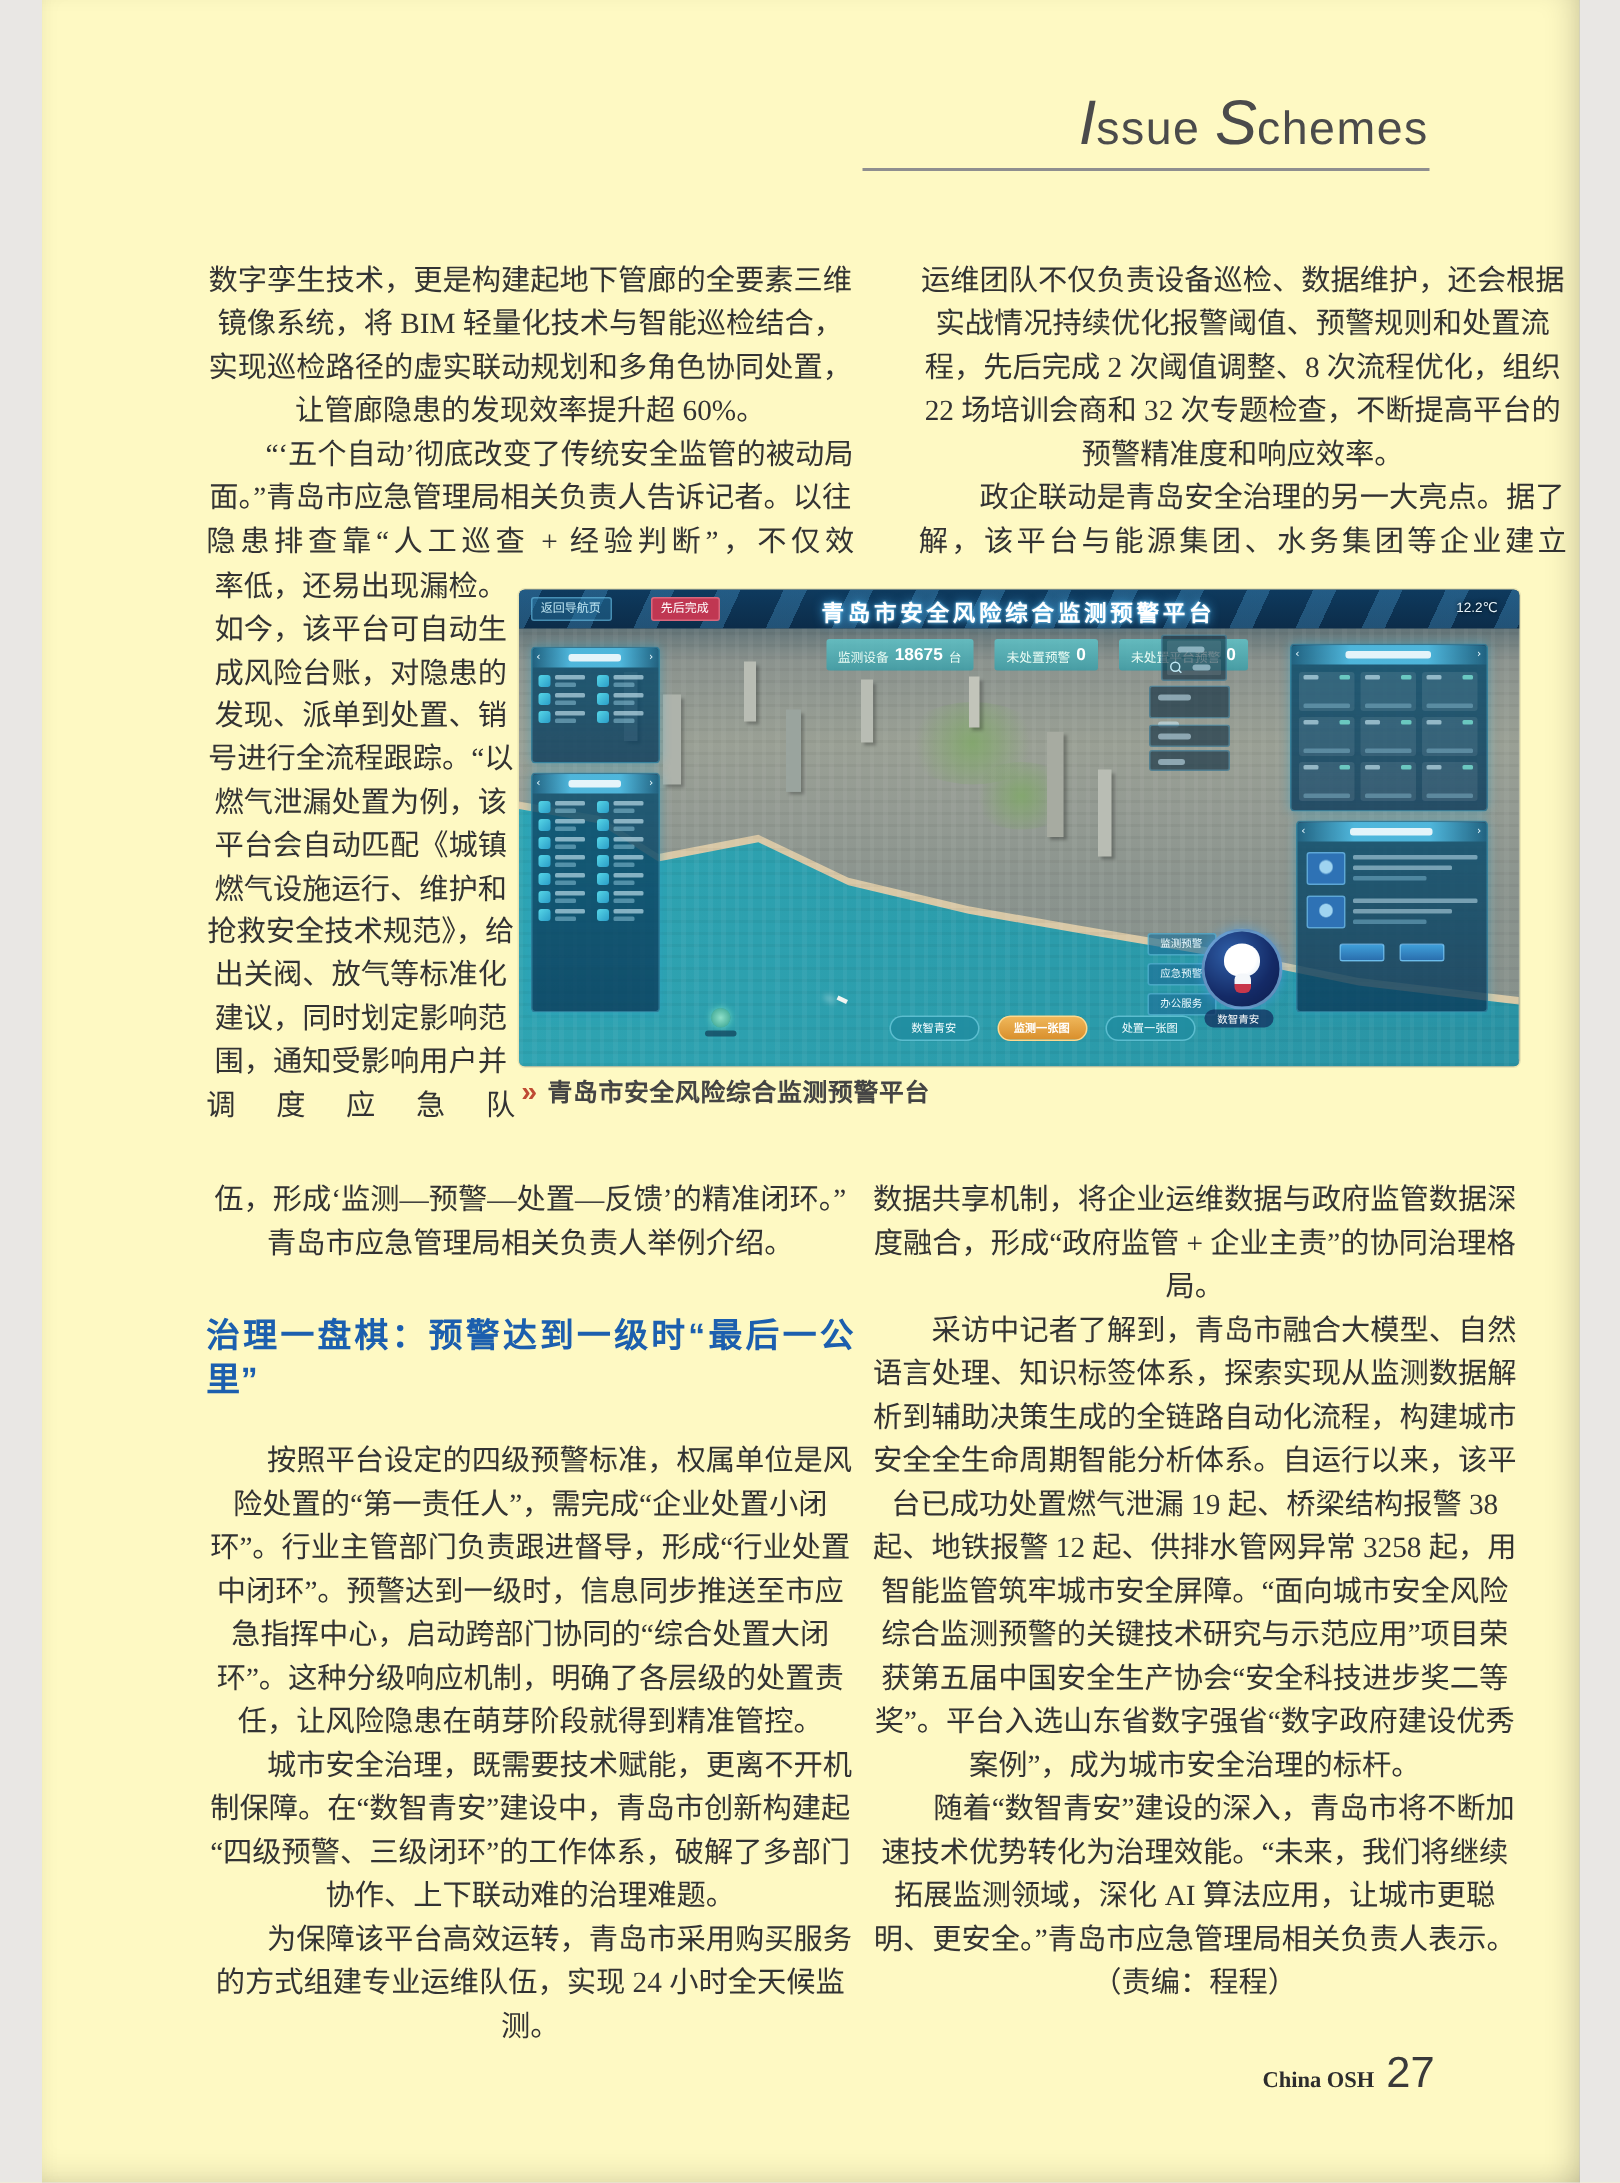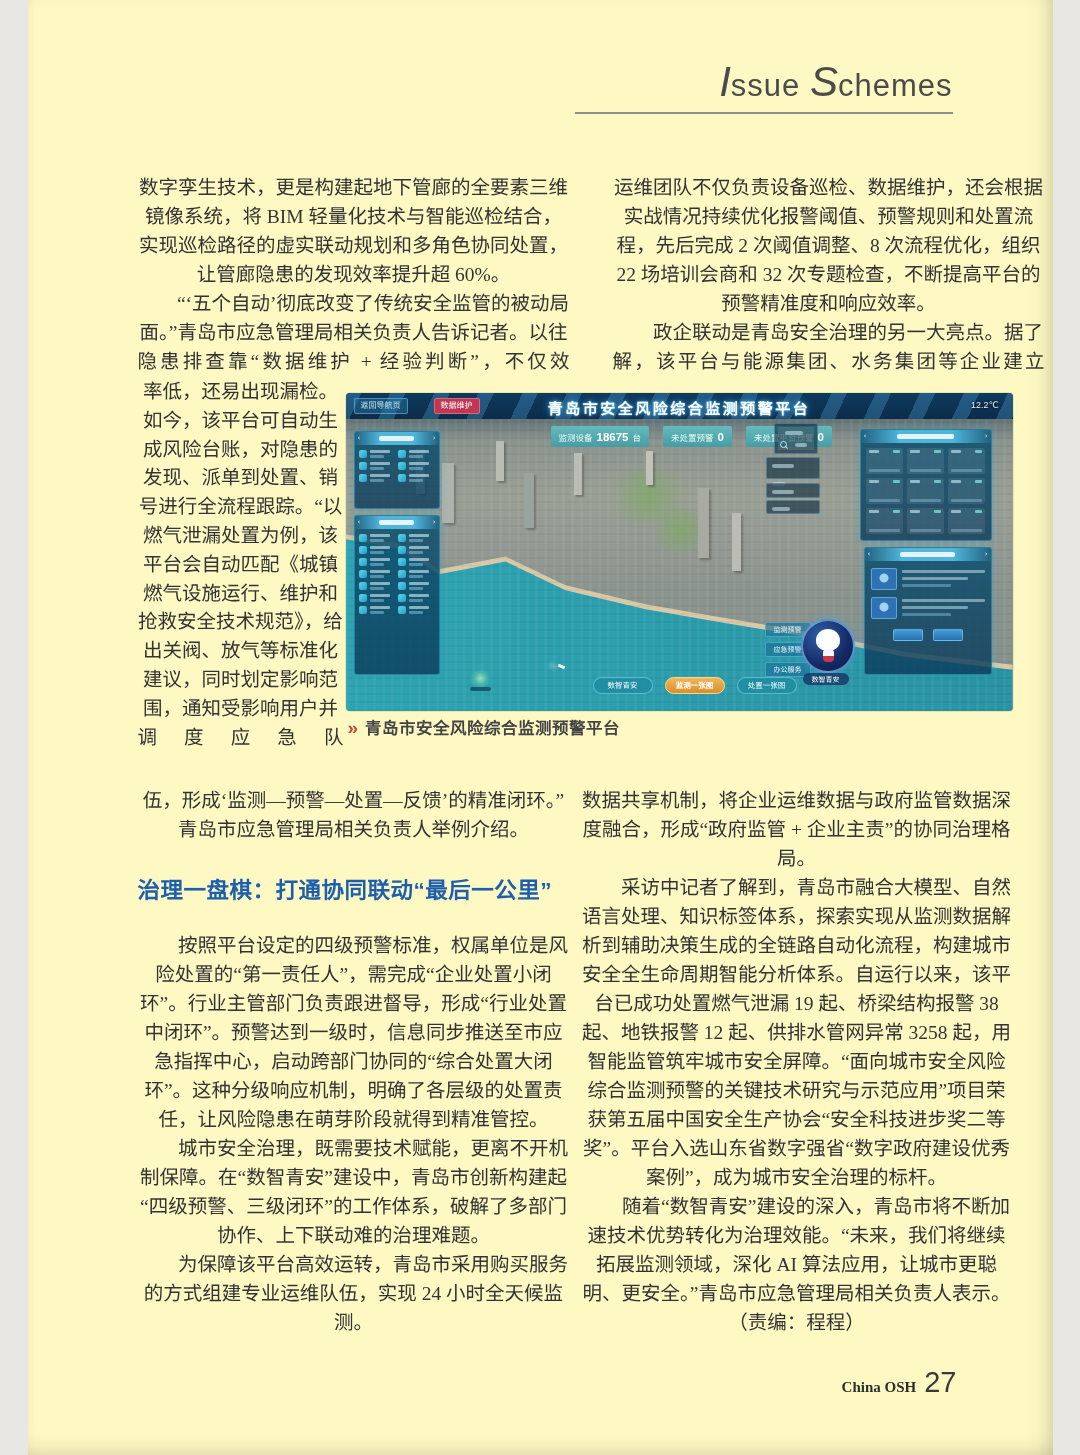--- a/index.html
+++ b/index.html
@@ -155,30 +155,30 @@
 
 <div class="page">
 
   <div class="page-header">
     <div class="header-title"><span class="hi">I</span><span class="hr">ssue </span><span class="hi">S</span><span class="hr">chemes</span></div>
     <div class="header-rule"></div>
   </div>
 
   <div class="tcol col-left-a">
     <p>数字孪生技术，更是构建起地下管廊的全要素三维镜像系统，将 BIM 轻量化技术与智能巡检结合，实现巡检路径的虚实联动规划和多角色协同处置，让管廊隐患的发现效率提升超 60%。</p>
-    <p class="indent cont">“‘五个自动’彻底改变了传统安全监管的被动局面。”青岛市应急管理局相关负责人告诉记者。以往隐患排查靠“数据维护 + 经验判断”，不仅效</p>
+    <p class="indent cont">“‘五个自动’彻底改变了传统安全监管的被动局面。”青岛市应急管理局相关负责人告诉记者。以往隐患排查靠“人工巡查 + 经验判断”，不仅效</p>
   </div>
 
   <div class="tcol col-left-narrow">
     <p class="cont">率低，还易出现漏检。如今，该平台可自动生成风险台账，对隐患的发现、派单到处置、销号进行全流程跟踪。“以燃气泄漏处置为例，该平台会自动匹配《城镇燃气设施运行、维护和抢救安全技术规范》，给出关阀、放气等标准化建议，同时划定影响范围，通知受影响用户并调度应急队</p>
   </div>
 
   <div class="tcol col-left-c">
     <p>伍，形成‘监测—预警—处置—反馈’的精准闭环。”青岛市应急管理局相关负责人举例介绍。</p>
-    <h2 class="sec-heading">治理一盘棋：打通协同联动“最后一公里”</h2>
+    <h2 class="sec-heading">治理一盘棋：预警达到一级时“最后一公里”</h2>
     <p class="indent">按照平台设定的四级预警标准，权属单位是风险处置的“第一责任人”，需完成“企业处置小闭环”。行业主管部门负责跟进督导，形成“行业处置中闭环”。预警达到一级时，信息同步推送至市应急指挥中心，启动跨部门协同的“综合处置大闭环”。这种分级响应机制，明确了各层级的处置责任，让风险隐患在萌芽阶段就得到精准管控。</p>
     <p class="indent">城市安全治理，既需要技术赋能，更离不开机制保障。在“数智青安”建设中，青岛市创新构建起“四级预警、三级闭环”的工作体系，破解了多部门协作、上下联动难的治理难题。</p>
     <p class="indent">为保障该平台高效运转，青岛市采用购买服务的方式组建专业运维队伍，实现 24 小时全天候监测。</p>
   </div>
 
   <div class="tcol col-right-a">
     <p>运维团队不仅负责设备巡检、数据维护，还会根据实战情况持续优化报警阈值、预警规则和处置流程，先后完成 2 次阈值调整、8 次流程优化，组织 22 场培训会商和 32 次专题检查，不断提高平台的预警精准度和响应效率。</p>
     <p class="indent cont">政企联动是青岛安全治理的另一大亮点。据了解，该平台与能源集团、水务集团等企业建立</p>
   </div>
 
@@ -203,21 +203,21 @@
         <span></span>
         <span></span>
         <span></span>
         <span></span>
       </div>
     <div class="boat"></div>
 
     <div class="fig-topbar"></div>
     <div class="fig-title">青岛市安全风险综合监测预警平台</div>
     <div class="fig-btn btn-back">返回导航页</div>
-    <div class="fig-btn btn-logout">数据维护</div>
+    <div class="fig-btn btn-logout">先后完成</div>
     <div class="fig-temp">12.2℃</div>
 
     <div class="stat-row">
       <div class="stat-pill">
           <span>监测设备</span>
           <b>18675</b>
           <span>台</span>
         </div>
       <div class="stat-pill">
           <span>未处置预警</span>

